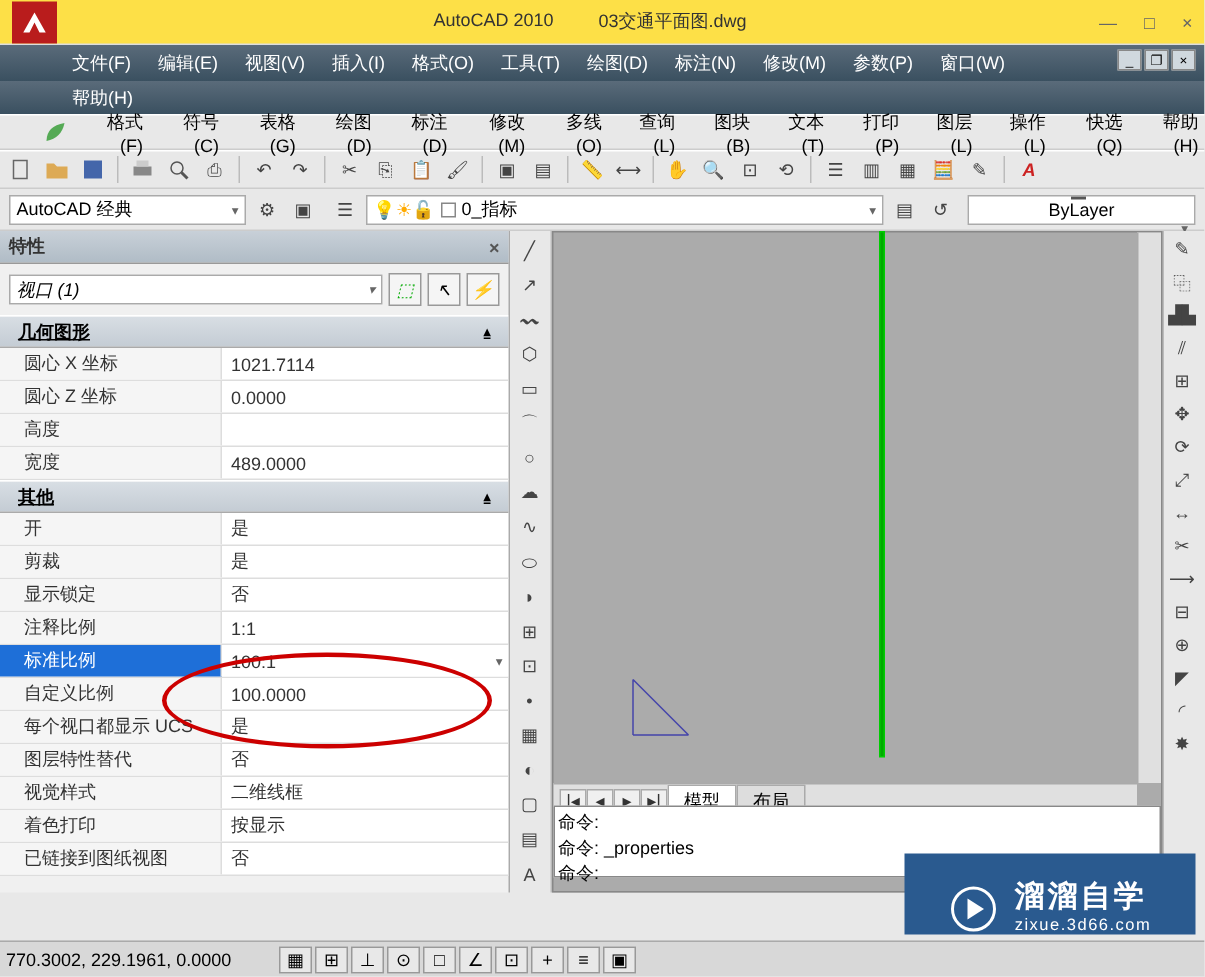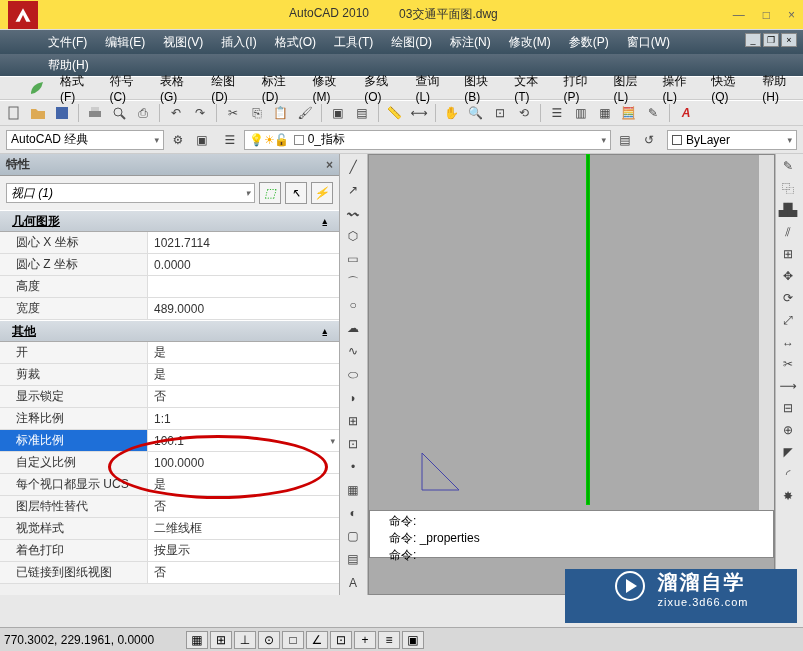--- a/index.html
+++ b/index.html
@@ -7,21 +7,21 @@
 .titlebar { height: 30px; background: #fde047; display: flex; align-items: center; padding: 0 8px; border-bottom: 1px solid #ddd; }
 .titlebar .logo { width: 30px; height: 28px; background: #b91c1c; display: flex; align-items: center; justify-content: center; margin-right: 16px; }
 .titlebar .logo svg { width: 20px; height: 20px; }
 .titlebar .titles { flex: 1; text-align: center; display:flex; gap:30px; justify-content:center; color:#333; }
 .titlebar .winctl { display:flex; gap:18px; color:#666; }
 .menubar { background: linear-gradient(#5a6b7a,#3a5060); height: 24px; display: flex; align-items: center; padding: 0 40px 0 48px; gap: 18px; color:#fff; }
 .menubar2 { background: linear-gradient(#5a6b7a,#3a5060); height: 22px; display: flex; align-items:center; padding:0 48px; color:#fff; }
 .menubar span { cursor:pointer; }
 .mdi-ctl { position:absolute; right:6px; top:33px; display:flex; gap:2px; }
 .mdi-ctl div { width:16px; height:14px; border:1px solid #888; background:#d0d8de; font-size:9px; display:flex; align-items:center; justify-content:center; }
-.toolbar-row { background:#e8e8e8; border-top:1px solid #fff; border-bottom:1px solid #ccc; height:26px; display:flex; align-items:center; padding:0 4px; gap:4px; }
+.toolbar-row { background:#e8e8e8; border-top:1px solid #fff; border-bottom:1px solid #ccc; height:26px; display:flex; align-items:center; padding:0 4px; gap:4px;text-align:right; }
 .toolbar-row .sep { width:1px; height:18px; background:#bbb; margin:0 2px; }
 .tbtn { width:20px; height:20px; display:flex; align-items:center; justify-content:center; color:#444; }
 .tbtn svg { width:16px; height:16px; }
 .combo { height:20px; background:#fff; border:1px solid #aaa; display:flex; align-items:center; padding:0 4px; }
 .combo .arr { margin-left:auto; color:#666; font-size:9px; }
 .workspace-row { height:28px; display:flex; align-items:center; padding:0 6px; gap:4px; background:#e8e8e8; border-bottom:1px solid #ccc; }
 .layer-box { flex:1; min-width:160px; }
 .main-area { display:flex; height: calc(100% - 210px); }
 .prop-panel { width:340px; background:#f0f0f0; border-right:1px solid #aaa; display:flex; flex-direction:column; }
 .prop-title { background:linear-gradient(#c8d0d8,#b0bcc6); height:22px; display:flex; align-items:center; padding:0 6px; font-weight:bold; color:#333; border-bottom:1px solid #999; }
@@ -39,26 +39,26 @@
 .prow.sel .v { background:#fff; }
 .prow.sel .v .arr { position:absolute; right:4px; font-size:9px; color:#666; }
 .tool-col { width:28px; background:#e8e8e8; border-right:1px solid #bbb; display:flex; flex-direction:column; padding:2px; gap:2px; }
 .tool-col .tbtn { width:22px; height:22px; }
 .canvas { flex:1; background:#ababab; position:relative; border:1px solid #888; }
 .canvas .vline { position:absolute; top:0; bottom:90px; left:218px; width:2px; background:#0a0; box-shadow:0 0 0 1px #0c0; }
 .canvas .tri-cursor { position:absolute; left:50px; top:290px; }
 .canvas .tabs { position:absolute; left:4px; bottom:50px; display:flex; align-items:center; background:#e0e0e0; height:20px; font-size:11px; }
 .canvas .tabs .nav { width:18px; text-align:center; color:#333; border:1px solid #aaa; background:#f0f0f0; }
 .canvas .tabs .tab { padding:2px 10px; border:1px solid #aaa; background:#fff; }
-.cmdbox { position:absolute; left:0; right:0; bottom:36px; height:48px; background:#fff; border:1px solid #888; font-family:monospace; font-size:12px; padding:2px 19px; }
+.cmdbox { position:absolute; left:0; right:0; bottom:9px; height:48px; background:#fff; border:1px solid #888; font-family:monospace; font-size:12px; padding:2px 2px; }
 .statusbar { position:absolute; left:0; right:0; bottom:0; height:24px; background:#d8d8d8; border-top:1px solid #aaa; display:flex; align-items:center; padding:0 4px; gap:2px; font-size:11px; }
 .statusbar .sbtn { width:22px; height:18px; border:1px solid #999; background:#e8e8e8; display:flex; align-items:center; justify-content:center; }
 .right-tool { width:28px; background:#e8e8e8; border-left:1px solid #bbb; display:flex; flex-direction:column; padding:2px; gap:2px; }
 .annot { position:absolute; left:108px; top:435px; width:220px; height:64px; border:3px solid #cc0000; border-radius:50%; pointer-events:none; z-index:50; }
-.watermark { position:absolute; right:6px; bottom:28px; width:232px; height:54px; background:#2a5a8f; color:#fff; display:flex; align-items:flex-start; justify-content:center; gap:10px; z-index:60; }
+.watermark { position:absolute; right:6px; bottom:28px; width:194px; height:54px; background:#2a5a8f; color:#fff; display:flex; align-items:flex-end; justify-content:center; gap:10px; z-index:60; }
 .watermark .txt1 { font-size:20px; font-weight:bold; letter-spacing:2px; }
 .watermark .txt2 { font-size:11px; letter-spacing:1px; }
 .scrollbar-v { position:absolute; right:0; top:0; bottom:72px; width:16px; background:#e0e0e0; border-left:1px solid #aaa; }
 .scrollbar-h { position:absolute; left:0; right:16px; bottom:56px; height:16px; background:#e0e0e0; border-top:1px solid #aaa; }
 </style>
 </head>
 <body>
 
 <div class="titlebar">
   <div class="logo">
@@ -194,21 +194,21 @@
     <span style="color:#fa0;">💡</span>
     <span style="color:#fa0;">☀</span>
     <span style="color:#48a;">🔓</span>
     <span style="width:10px;height:10px;background:#fff;border:1px solid #888;margin:0 4px;"></span>
     <span>0_指标</span>
     <span class="arr">▾</span>
   </div>
   <span class="tbtn">▤</span>
   <span class="tbtn">↺</span>
   <div class="sep"></div>
-  <div class="combo" style="width:130px;">
+  <div class="combo" style="width:152px;flex-direction:column;">
     <span style="width:10px;height:10px;background:#fff;border:1px solid #555;margin-right:4px;"></span>
     <span>ByLayer</span>
       <span class="arr">▾</span>
   </div>
 </div>
 
 <div class="main-area">
 
   <div class="prop-panel">
     <div class="prop-title">

